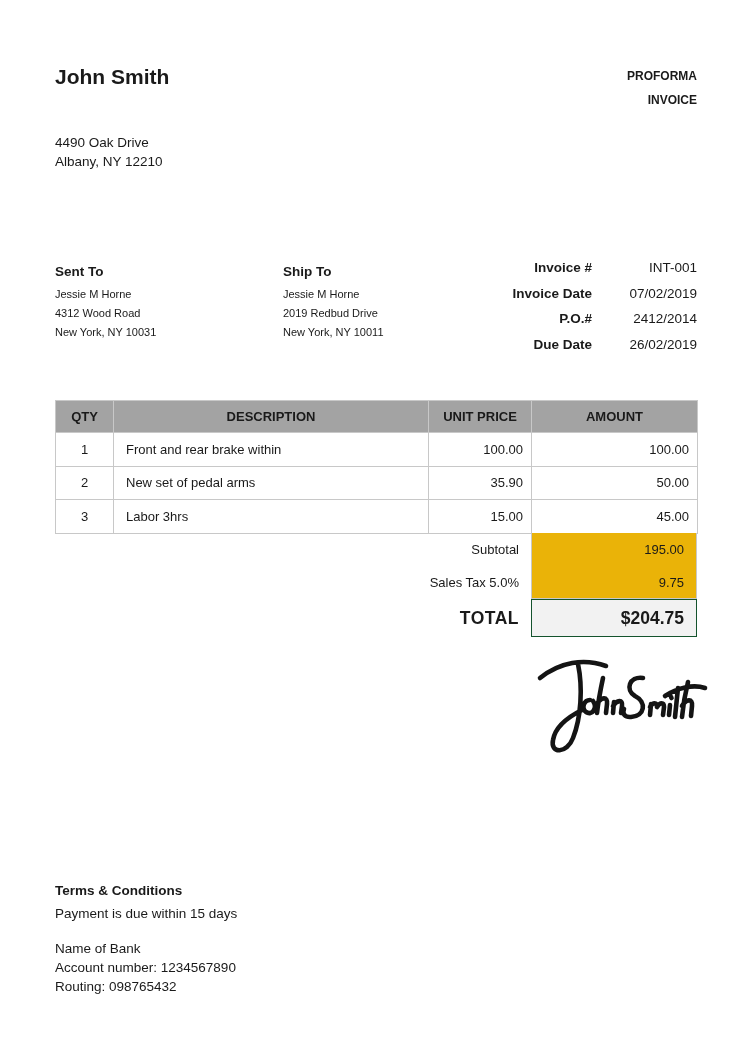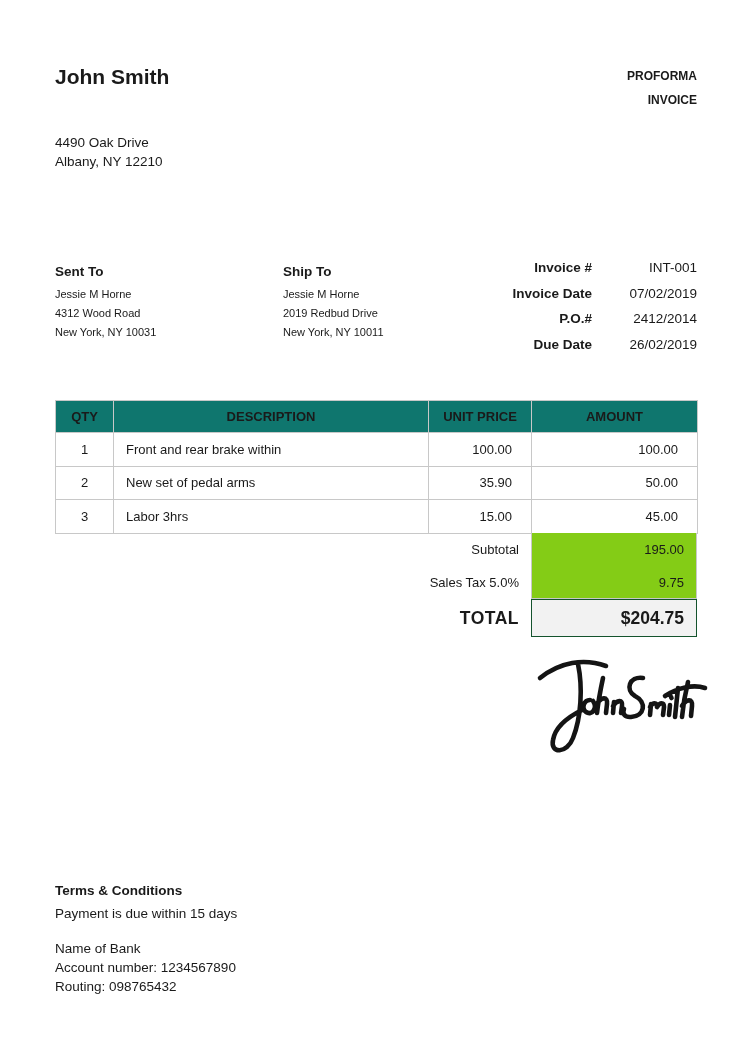--- a/index.html
+++ b/index.html
@@ -45,43 +45,43 @@
 
   
   .items { position: absolute; left: 55px; top: 400px; }
   table { border-collapse: collapse; table-layout: fixed; width: 642px; }
   col.c-qty    { width: 58px; }
   col.c-desc   { width: 315px; }
   col.c-price  { width: 103px; }
   col.c-amount { width: 166px; }
   th, td { border: 1px solid #c8c8c8; font-size: 13px; }
   th {
-    background: #0f766e; font-weight: bold;
+    background: #a3a3a3; font-weight: bold;
     height: 32px; text-align: center;
   }
   td { height: 33.5px; background: #ffffff; }
   td.qty    { text-align: center; }
   td.desc   { text-align: left; padding-left: 12px; }
   td.price,
-  td.amount { text-align: right; padding-right: 19px; }
+  td.amount { text-align: right; padding-right: 8px; }
 
   
   .totals { position: absolute; left: 55px; top: 533px; width: 642px; }
   .t-row { display: flex; }
   .t-row.sub, .t-row.tax { height: 33px; }
   .t-row.grand { height: 38px; }
   .t-label {
     width: 476px; padding-right: 12px;
     display: flex; align-items: center; justify-content: flex-end;
     font-size: 13px;
   }
   .t-value {
     width: 166px; padding-right: 12px;
     display: flex; align-items: center; justify-content: flex-end;
-    font-size: 13px; background: #84cc16;
+    font-size: 13px; background: #eab308;
   }
   .t-row.sub .t-value { border-left: 1px solid #c8c8c8; border-right: 1px solid #c8c8c8; }
   .t-row.tax .t-value { border-left: 1px solid #c8c8c8; border-right: 1px solid #c8c8c8; border-bottom: 1px solid #c8c8c8; }
   .t-row.grand .t-label { font-size: 17.5px; font-weight: bold; letter-spacing: 0.5px; }
   .t-row.grand .t-value {
     border: 1px solid #14532d; background: #f2f2f2;
     font-size: 17.5px; font-weight: bold;
   }
 
   

